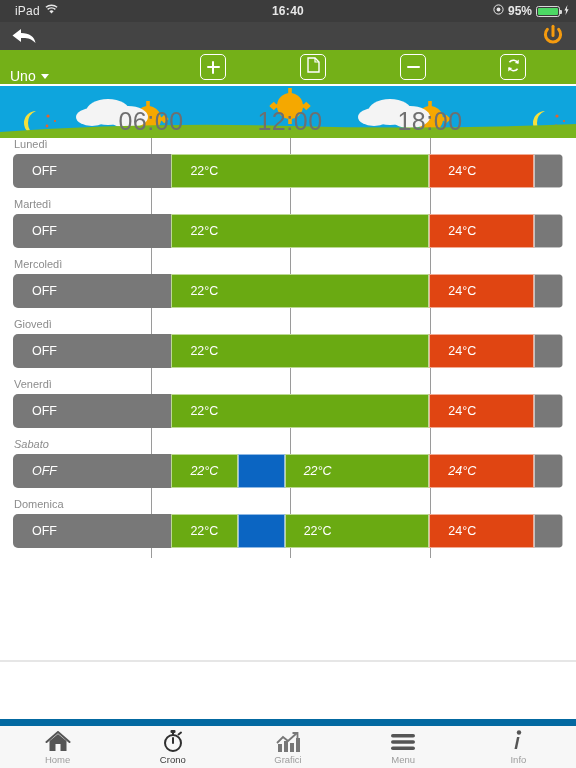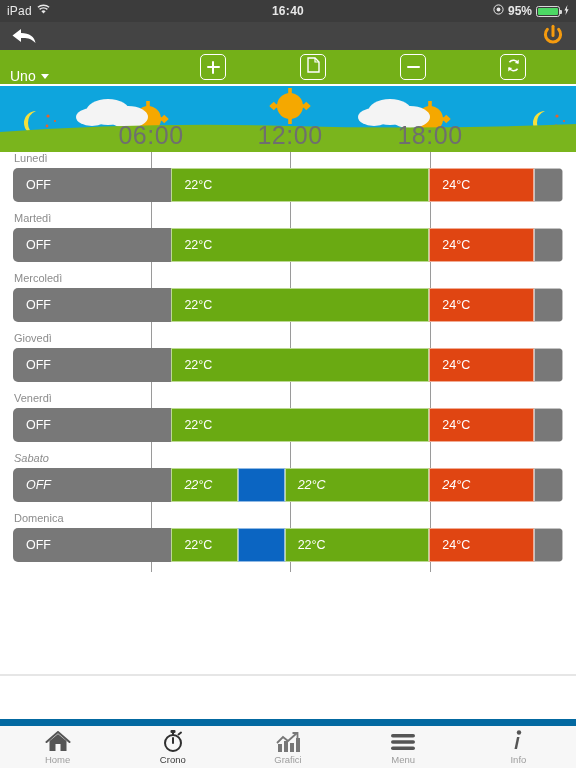--- a/index.html
+++ b/index.html
@@ -11,21 +11,21 @@
   }
   .screen { position: relative; width: 576px; height: 768px; background:#fff; }
 
   
   .statusbar {
     height: 22px; background: #3c3c3c; color: #e8e8e8;
     display: flex; align-items: center; font-size: 12px; padding: 0 7px;
     position: relative;
   }
   .sb-left { display:flex; align-items:center; gap:5px; }
-  .sb-device { font-size: 12px; letter-spacing: .2px; }
+  .sb-device { font-size: 12px; letter-spacing: .2px; margin-left: 8px; }
   .sb-center {
     position: absolute; left:0; right:0; text-align:center;
     font-size: 12px; font-weight: bold; letter-spacing:.3px;
   }
   .sb-right {
     margin-left:auto; display:flex; align-items:center; gap:4px;
     position: relative; z-index:2; font-size: 12px; font-weight: bold;
   }
   .batt {
     width: 24px; height: 11px; border: 1px solid #d8d8d8; border-radius: 2.5px;
@@ -70,21 +70,21 @@
   }
   .plus-h, .minus-h { position:relative; width:13px; height:13px; }
   .plus-h::before, .plus-h::after, .minus-h::before {
     content:""; position:absolute; background:#ffffff; border-radius:1px;
   }
   .plus-h::before { left:0; top:5.5px; width:13px; height:2px; }
   .plus-h::after  { top:0; left:5.5px; height:13px; width:2px; }
   .minus-h::before { left:0; top:5.5px; width:13px; height:2px; }
 
   
-  .banner { position: relative; height: 66px; overflow: hidden; background: #5eead4; }
+  .banner { position: relative; height: 52px; overflow: hidden; background: #5eead4; }
   .banner svg { display:block; width:576px; height:72px; }
   .time-labels {
     position:absolute; left:0; right:0; bottom:2px; height:30px;
     pointer-events:none;
   }
   .tlabel {
     position:absolute; bottom:0; transform: translateX(-50%);
     font-size: 25px; color: #6f6f6f; letter-spacing: .5px;
   }
 
@@ -100,21 +100,21 @@
   .daylabel {
     position:absolute; left: 14px; top: 0px;
     font-size: 11px; color:#8c8c8c;
   }
   .bar {
     position:absolute; left: 13px; right: 13px; top: 16px; height: 34px;
     border-radius: 5px; overflow: hidden; display:flex;
   }
   .seg {
     height:100%; display:flex; align-items:center;
-    color:#ffffff; font-size: 12.5px; padding-left: 13px;
+    color:#ffffff; font-size: 12.5px; padding-left: 19px;
     white-space: nowrap; cursor: pointer;
     box-shadow: inset 0 0 0 1px rgba(255,255,255,0.55);
   }
   .seg:first-child { box-shadow:none; }
 
   
   .tabbar {
     position:absolute; left:0; bottom:0; width:576px; height: 49px;
     background: #f7f7f7; border-top: 7px solid #0369a1;
     display:flex; align-items:center;

